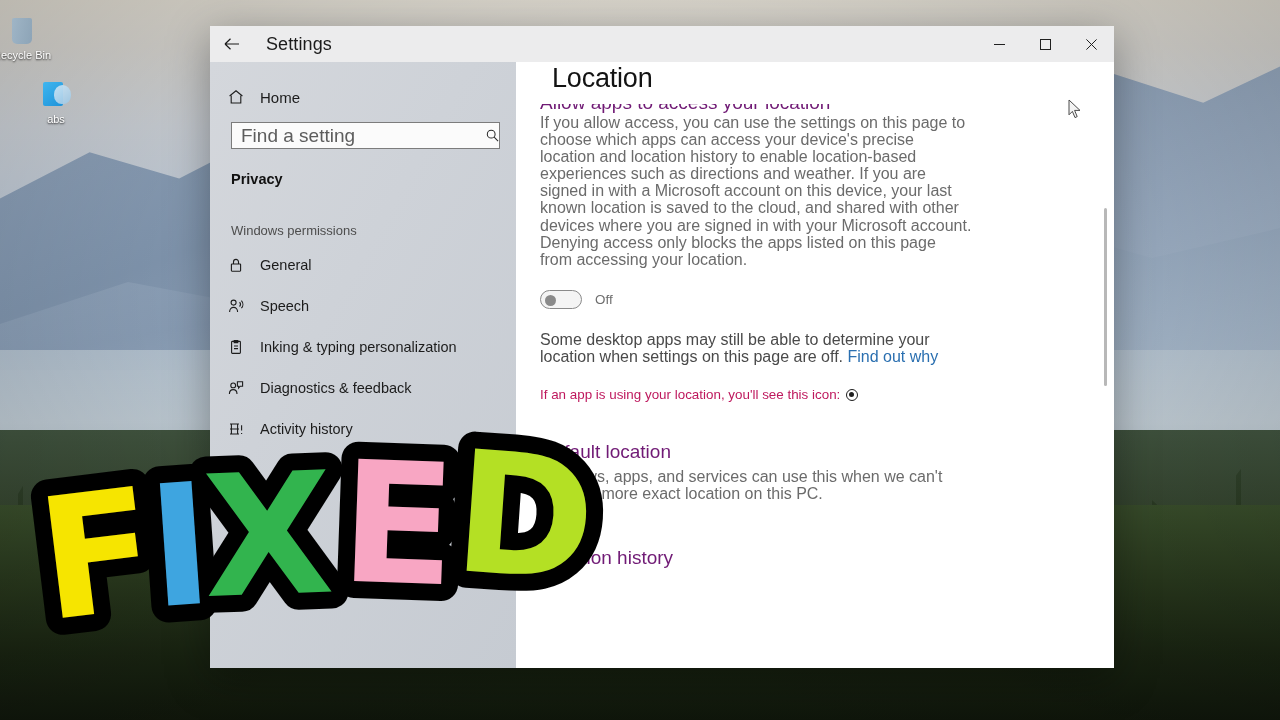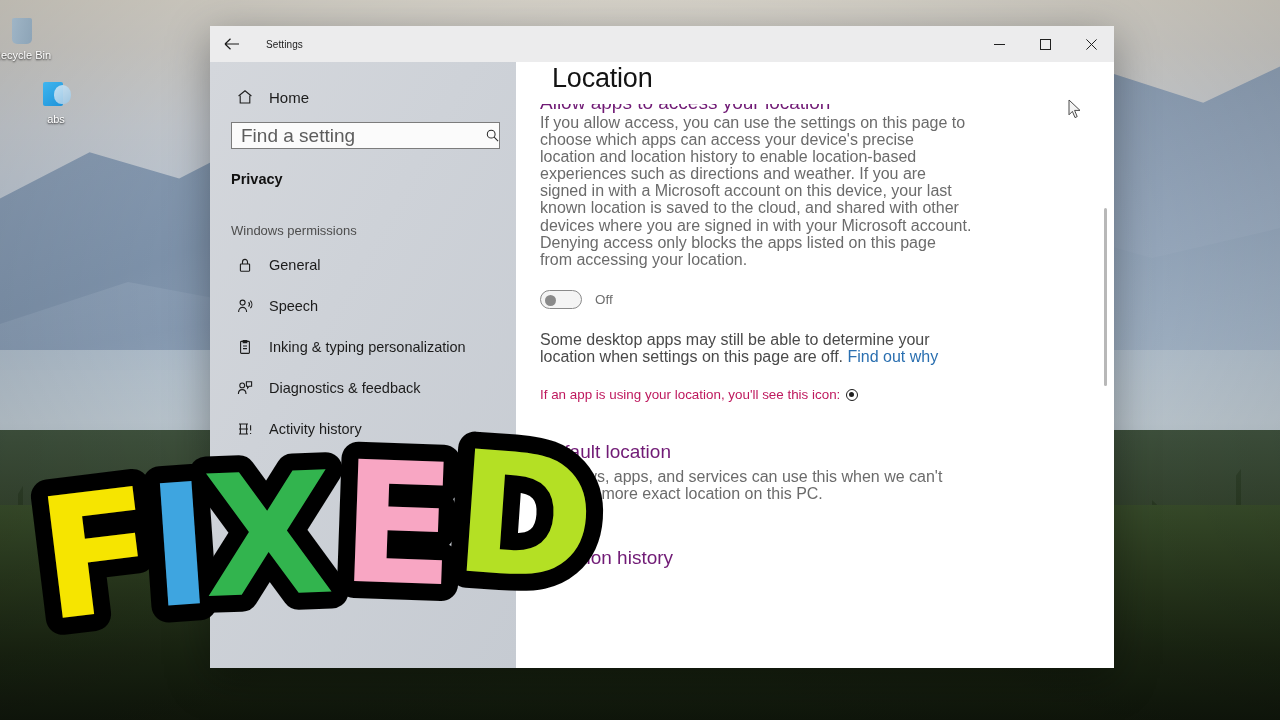--- a/index.html
+++ b/index.html
@@ -124,21 +124,21 @@
     flex: 0 0 36px;
     position: relative; z-index: 5;
   }
   #back-button {
     width: 44px; height: 32px;
     display: flex; align-items: center; justify-content: center;
     color: #1a1a1a;
   }
   #back-button svg { width: 16px; height: 14px; }
   #titlebar-title {
-    font-size: 10px; color: #1b1b1b;
+    font-size: 18px; color: #1b1b1b;
     margin-left: 12px;
     letter-spacing: .1px;
   }
   #titlebar-spacer { flex: 1; }
   .win-btn {
     width: 46px; height: 36px;
     display: flex; align-items: center; justify-content: center;
     color: #202020;
   }
   .win-btn svg { width: 11px; height: 11px; }
@@ -149,21 +149,21 @@
   #sidebar {
     width: 306px;
     flex: 0 0 306px;
     background: linear-gradient(120deg, #d4d7dc 0%, #ced2d8 40%, #c6cbd2 100%);
     padding-top: 18px;
     position: relative;
   }
   .side-row {
     display: flex; align-items: center;
     height: 41px;
-    padding-left: 27px;
+    padding-left: 18px;
     color: #1c1c1c;
     font-size: 14.5px;
   }
   .side-row .ic {
     width: 32px; flex: 0 0 32px;
     display: flex; align-items: center;
     color: #1c1c1c;
   }
   .side-row .ic svg { width: 16px; height: 16px; }
   #home-row { height: 34px; font-size: 15px; }

